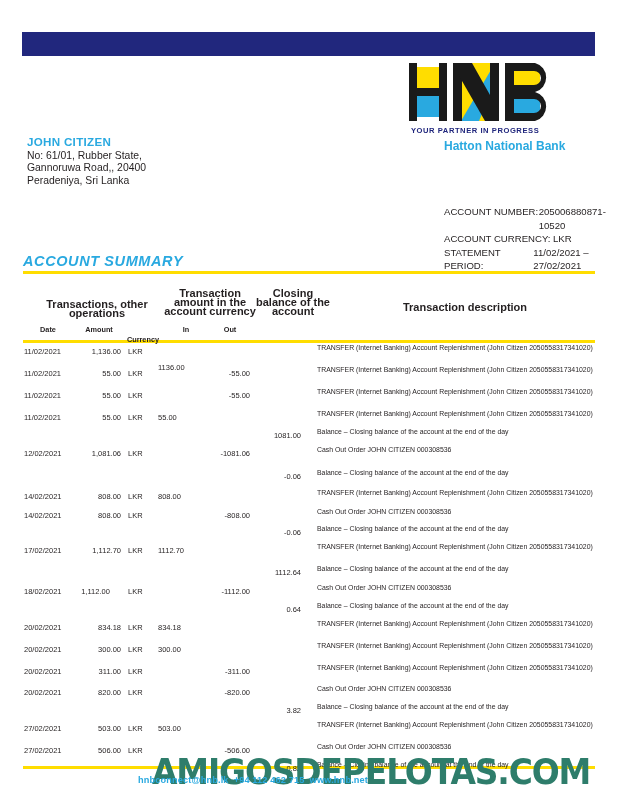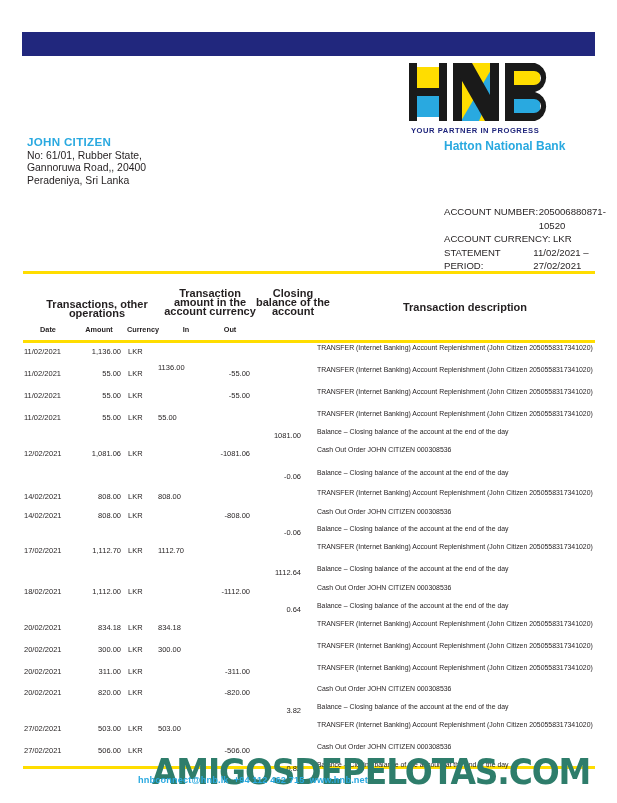--- a/index.html
+++ b/index.html
@@ -44,21 +44,21 @@
   .hdr{position:absolute;font-size:11px;font-weight:bold;color:#231f20;text-align:center;
     line-height:9.2px;}
   .hdr-trans{left:32px;top:300px;width:130px;}
   .hdr-amtcur{left:159px;top:289px;width:102px;}
   .hdr-closing{left:253px;top:289px;width:80px;}
   .hdr-desc{left:340px;top:303px;width:250px;}
 
   .sub{position:absolute;font-size:7.3px;font-weight:bold;top:325px;text-align:center;}
   .sub-date{left:24px;width:48px;}
   .sub-amount{left:77px;width:44px;}
-  .sub-cur{left:124px;width:38px;}
+  .sub-cur{left:124px;width:38px;margin-top:10px;}
   .sub-in{left:167px;width:38px;}
   .sub-out{left:210px;width:40px;}
 
   
   .tbl{position:absolute;left:0;top:344px;width:617px;}
   .cell{position:absolute;font-size:7.5px;color:#231f20;white-space:nowrap;}
   .c-date{left:24px;width:48px;text-align:left;}
   .c-amount{left:70px;width:51px;text-align:right;}
   .c-cur{left:128px;width:26px;text-align:left;}
   .c-in{left:158px;width:45px;text-align:left;}
@@ -126,20 +126,21 @@
       <div class="row">
         <div class="lbl">ACCOUNT CURRENCY:</div>
         <div class="val">LKR</div>
       </div>
       <div class="row">
         <div class="lbl">STATEMENT PERIOD:</div>
         <div class="val">11/02/2021 – 27/02/2021</div>
       </div>
     </div>
 
+  <div class="summary-title">ACCOUNT SUMMARY</div>
   <div class="rule-top"></div>
   <div class="rule-mid"></div>
   <div class="rule-bot"></div>
 
   <div class="hdr hdr-trans">Transactions, other operations</div>
   <div class="hdr hdr-amtcur">Transaction amount in the account currency</div>
   <div class="hdr hdr-closing">Closing balance of the account</div>
   <div class="hdr hdr-desc">Transaction description</div>
 
   <div class="sub sub-date">Date</div>
@@ -191,21 +192,21 @@
       <div class="cell c-bal" style="top: 184px;">-0.06</div>
       <div class="cell c-desc" style="top: 180px;">Balance – Closing balance of the account at the end of the day</div>
       <div class="cell c-date" style="top: 202px;">17/02/2021</div>
       <div class="cell c-amount" style="top: 202px;">1,112.70</div>
       <div class="cell c-cur" style="top: 202px;">LKR</div>
       <div class="cell c-in" style="top: 202px;">1112.70</div>
       <div class="cell c-desc" style="top: 198px;">TRANSFER (Internet Banking) Account Replenishment (John Citizen 2050558317341020)</div>
       <div class="cell c-bal" style="top: 224px;">1112.64</div>
       <div class="cell c-desc" style="top: 220px;">Balance – Closing balance of the account at the end of the day</div>
       <div class="cell c-date" style="top: 243px;">18/02/2021</div>
-      <div class="cell c-amount" style="top: 243px;">1,112.00</div>
+      <div class="cell c-amount" style="top: 243px; text-align: center;">1,112.00</div>
       <div class="cell c-cur" style="top: 243px;">LKR</div>
       <div class="cell c-out" style="top: 243px;">-1112.00</div>
       <div class="cell c-desc" style="top: 239px;">Cash Out Order JOHN CITIZEN 000308536</div>
       <div class="cell c-bal" style="top: 261px;">0.64</div>
       <div class="cell c-desc" style="top: 257px;">Balance – Closing balance of the account at the end of the day</div>
       <div class="cell c-date" style="top: 279px;">20/02/2021</div>
       <div class="cell c-amount" style="top: 279px;">834.18</div>
       <div class="cell c-cur" style="top: 279px;">LKR</div>
       <div class="cell c-in" style="top: 279px;">834.18</div>
       <div class="cell c-desc" style="top: 275px;">TRANSFER (Internet Banking) Account Replenishment (John Citizen 2050558317341020)</div>

